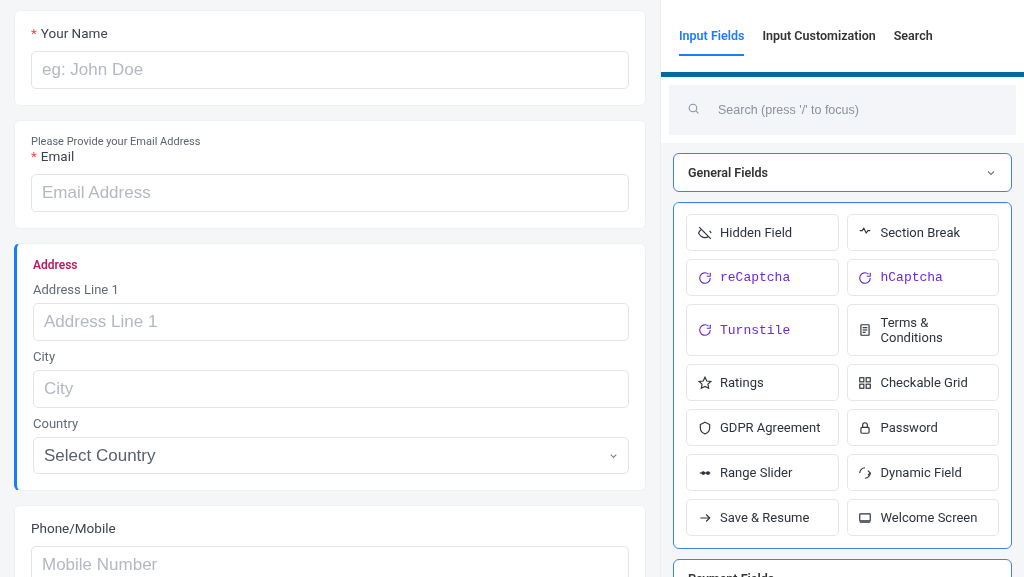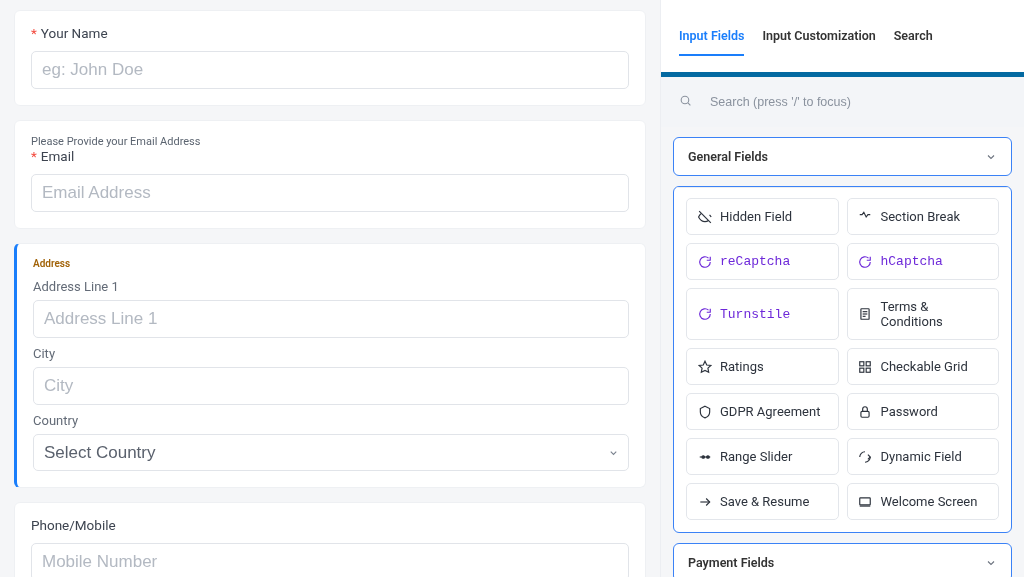--- a/index.html
+++ b/index.html
@@ -51,23 +51,23 @@
     align-items: center;
     gap: 4px;
   }
   .field-label .req { color: #f3483c; }
   .sub-label {
     font-size: 13px;
     color: #636b77;
     margin: 8px 0 6px 0;
   }
   .section-title {
-    font-size: 10px;
+    font-size: 12px;
     font-weight: 600;
-    color: #a16207;
+    color: #be185d;
     margin-bottom: 10px;
   }
   input[type=text], select {
     width: 100%;
     padding: 8px 10px;
     border: 1px solid #e1e4e9;
     border-radius: 5px;
     font-size: 17px;
     color: #333;
     background: #fff;
@@ -103,21 +103,21 @@
     color: #333;
     cursor: pointer;
     border-bottom: 2px solid transparent;
   }
   .tab.active {
     color: #1a7efb;
     border-bottom-color: #1a7efb;
   }
   .search-bar {
     background: #f3f5f8;
-    margin: 0;
+    margin: 8px;
     padding: 10px 18px;
     display: flex;
     align-items: center;
     gap: 8px;
     color: #8a929e;
   }
   .search-bar input {
     border: none;
     background: transparent;
     outline: none;

